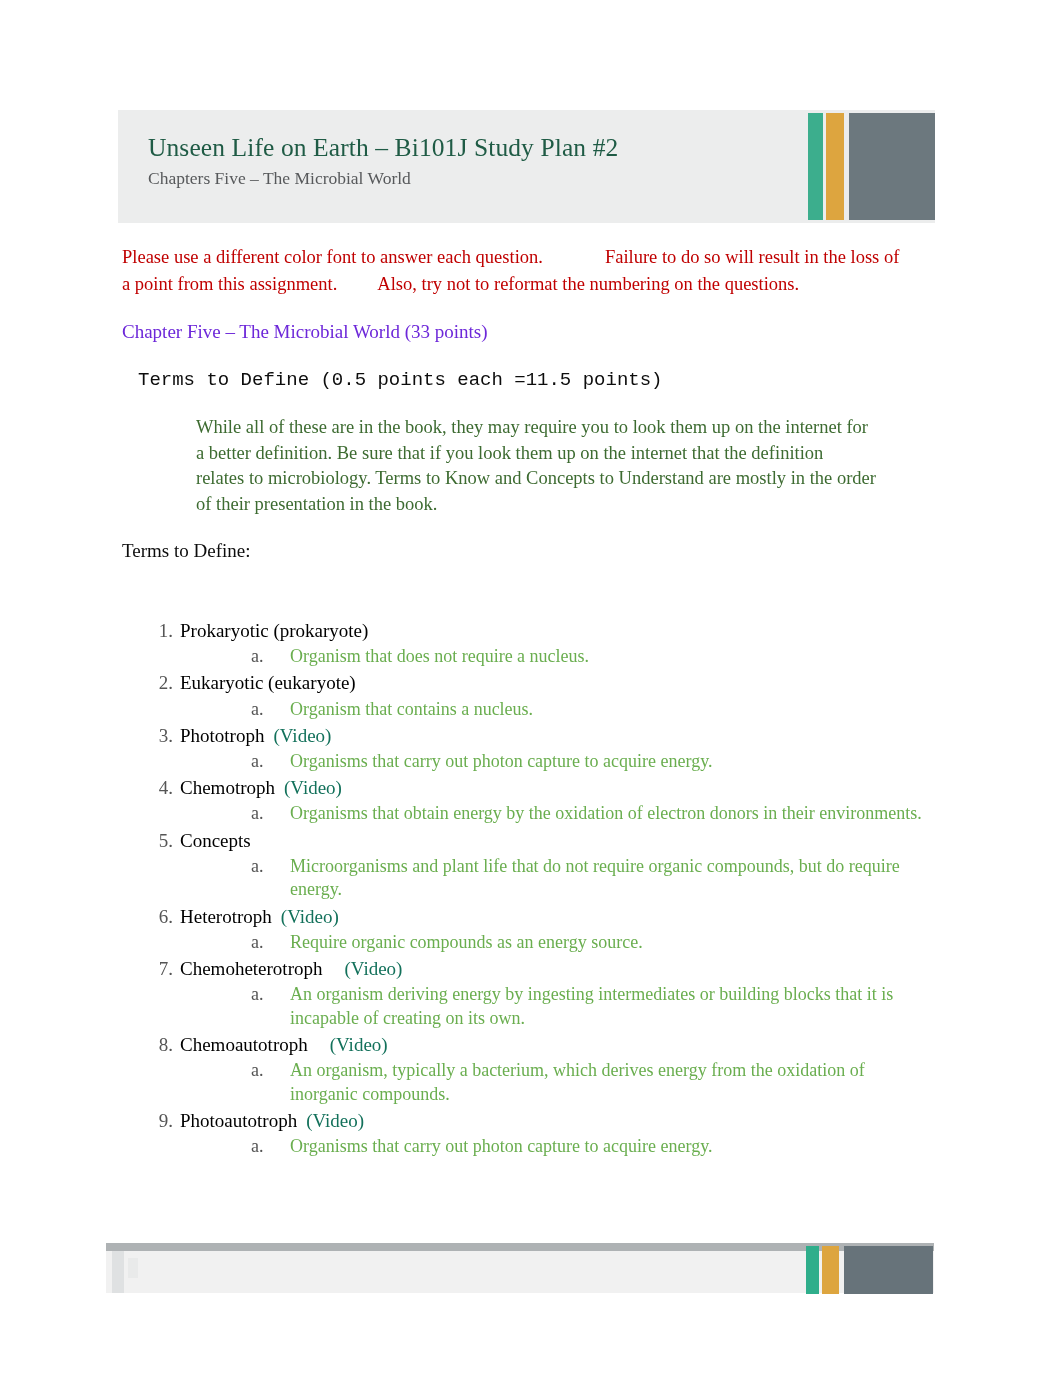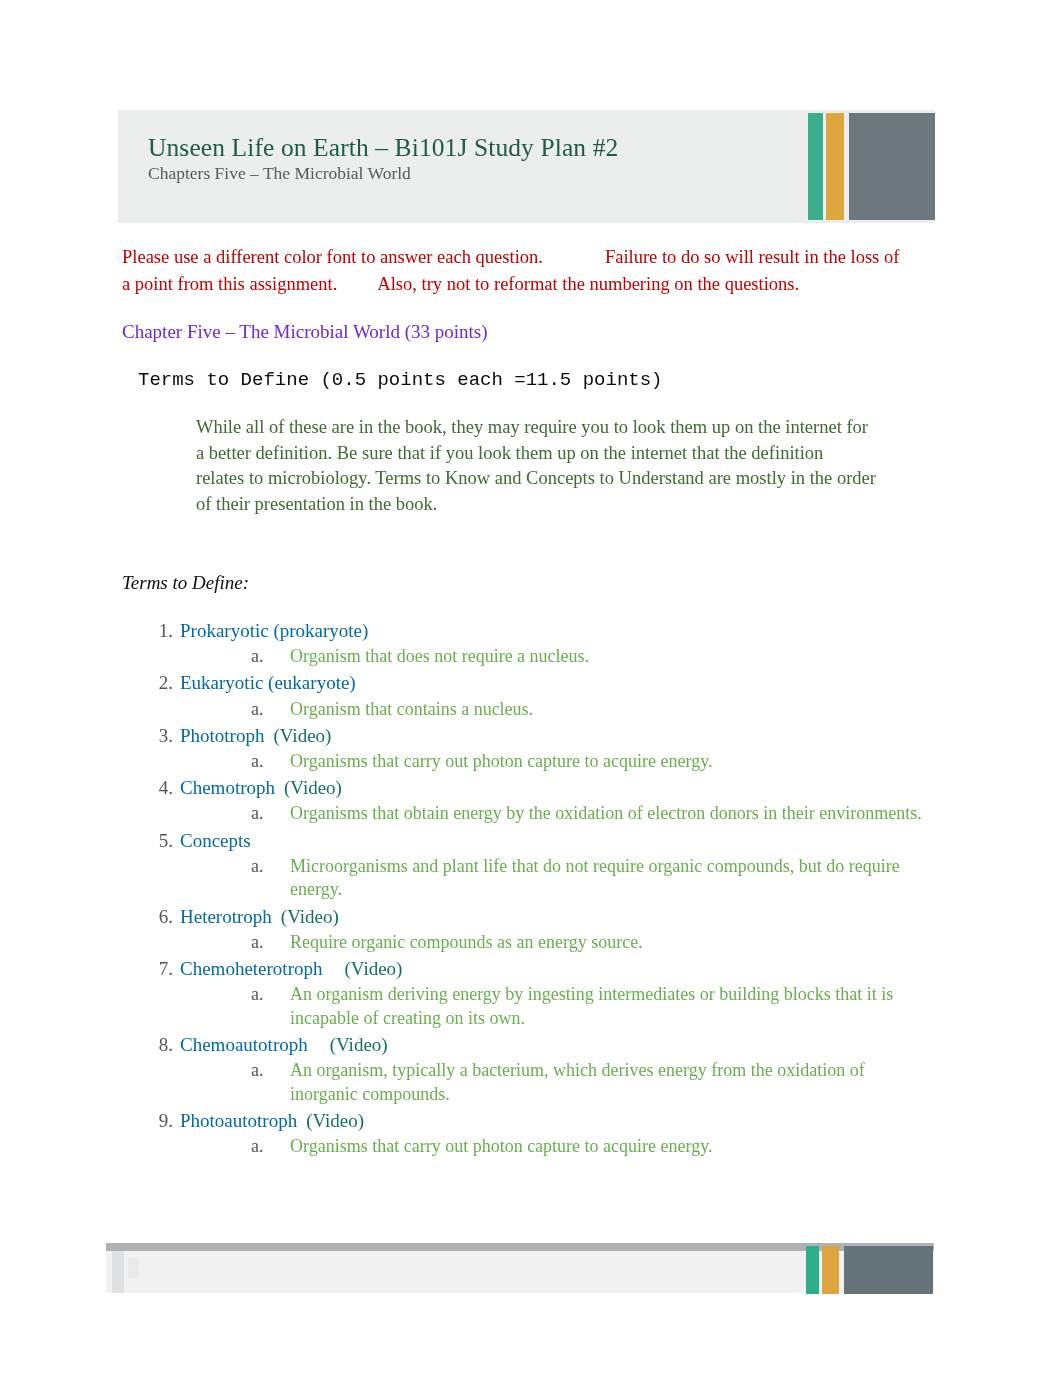--- a/index.html
+++ b/index.html
@@ -38,20 +38,21 @@
     width: 620px;
   }
   .doc-title {
     font-size: 25.5px;
     color: #1f5b45;
     letter-spacing: 0.1px;
     line-height: 1.16;
     white-space: nowrap;
   }
   .doc-subtitle {
+    margin-top: 5px;
     font-size: 17.5px;
     color: #57595b;
     line-height: 1.2;
     white-space: nowrap;
   }
 
   
   .accent-cluster {
     position: absolute;
     left: 808px;
@@ -107,24 +108,23 @@
     width: 680px;
     font-size: 18.5px;
     line-height: 1.38;
     color: #3d6b31;
     margin-left: 40px;
   }
 
   .terms-label {
     position: absolute;
     left: 122px;
-    top: 572px;
+    top: 540px;
     font-size: 19px;
     color: #0d0d0d;
-    font-style: italic;
   }
 
   
   .term-list {
     position: absolute;
     left: 122px;
     top: 618px;
     width: 800px;
   }
   .term-item { position: relative; margin: 0; }
@@ -139,21 +139,21 @@
   }
   .term-num {
     position: absolute;
     left: 33px;
     top: 0;
     color: #555555;
     font-size: 19px;
     text-align: right;
     width: 18px;
   }
-  .term-name { color: #0369a1; margin-top: 32px; }
+  .term-name { color: #000000; margin-top: 32px; }
   .video-tag {
     color: #13715b;
     margin-left: 9px;
   }
   .video-tag.wide { margin-left: 22px; }
 
   .answer-line {
     position: relative;
     padding-left: 168px;
     font-size: 18px;

